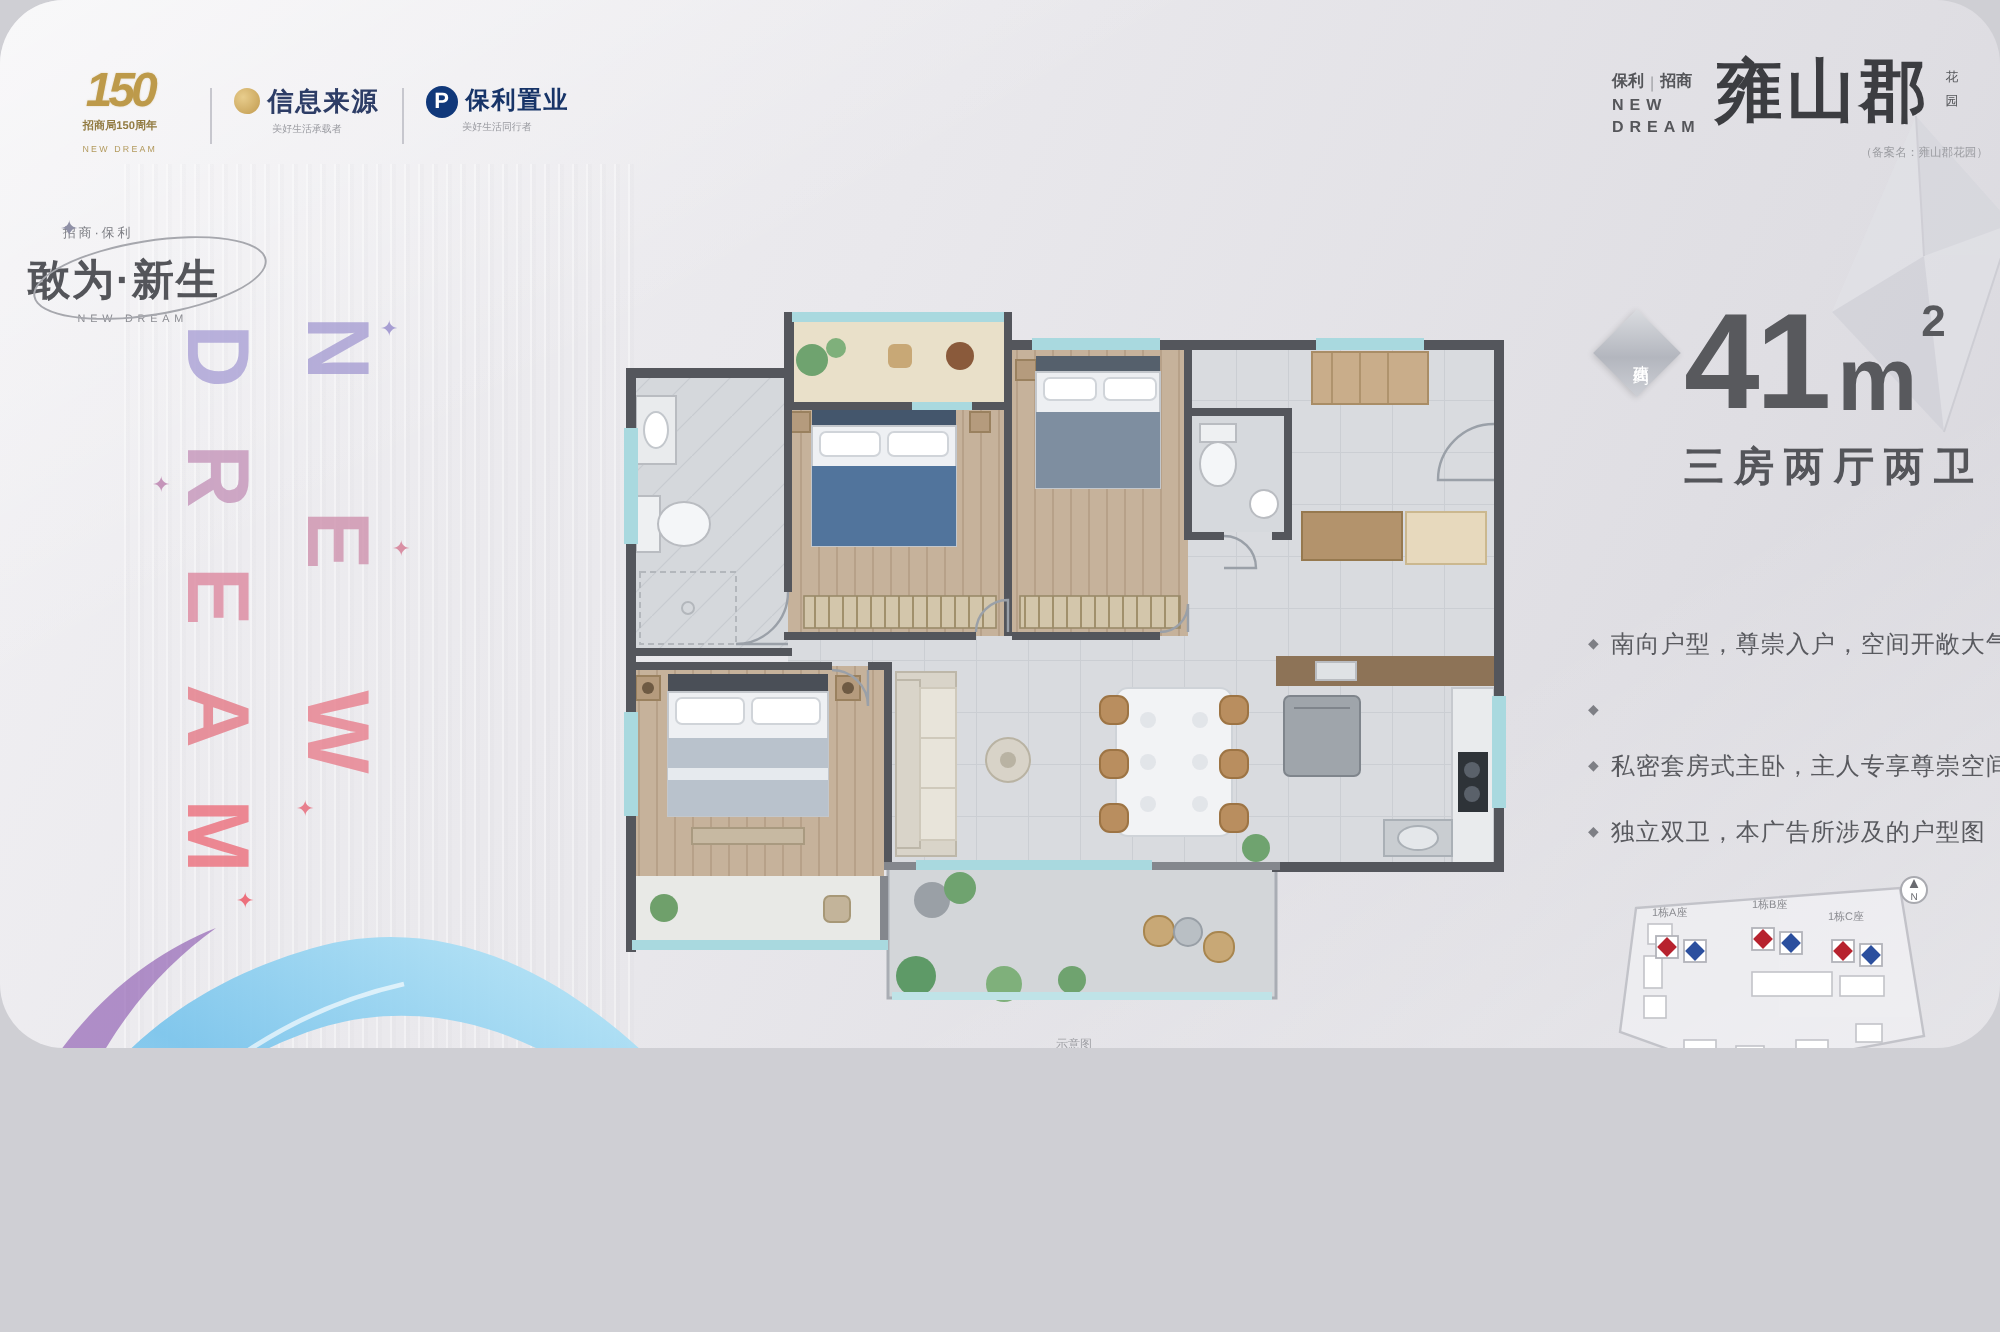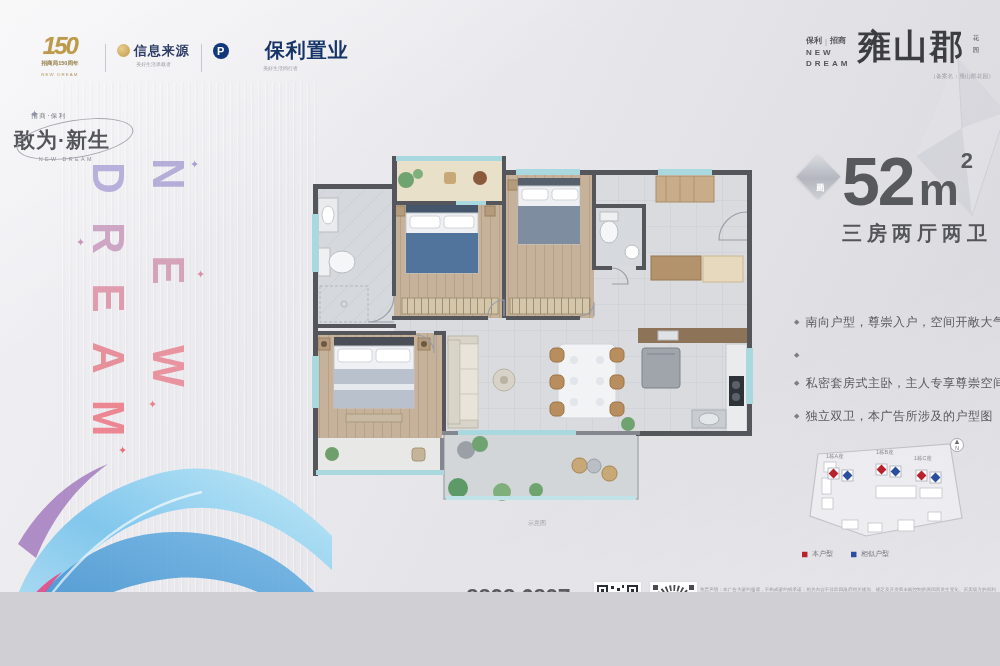--- a/index.html
+++ b/index.html
@@ -1,36 +1,36 @@
 <!DOCTYPE html>
 <html><head>
 <meta charset="utf-8">
 <style>
   html,body{margin:0;padding:0;background:#cfcfd4;}
   *{box-sizing:border-box;font-family:"Liberation Sans",sans-serif;}
-  .poster{position:relative;width:1000px;height:592px;overflow:hidden;
-    background:linear-gradient(115deg,#f1f0f3 0%,#e9e8ec 40%,#dfdee3 78%,#d7d6dc 100%);}
+  .poster{position:relative;width:1000px;height:524px;overflow:hidden;
+    background:linear-gradient(115deg,#f1f0f3 0%,#e9e8ec 40%,#dfdee3 78%,#d7d6dc 100%);border-radius:32px;}
   .sweep{position:absolute;inset:0;background:linear-gradient(150deg,rgba(255,255,255,.55) 0%,rgba(255,255,255,0) 32%,rgba(255,255,255,0) 70%,rgba(255,255,255,.35) 100%);pointer-events:none;}
   .stripes{position:absolute;left:62px;top:82px;width:256px;height:584px;opacity:.5;
     background:repeating-linear-gradient(90deg,rgba(255,255,255,.75) 0 1px,rgba(130,130,140,.06) 1px 3px,rgba(255,255,255,0) 3px 7px);}
   
   .logos{position:absolute;left:26px;top:34px;display:flex;align-items:center;gap:11px;}
   .logo-col{display:flex;flex-direction:column;align-items:center;}
   .logo150-num{font-size:24px;font-weight:700;font-style:italic;color:#bd9a4a;letter-spacing:-2px;line-height:1;
     text-shadow:0 0 1px rgba(189,154,74,.4);}
   .logo150-cap{font-size:9px;font-weight:700;color:#927b42;transform:scale(.62);transform-origin:top center;white-space:nowrap;margin-top:1px;}
   .logo150-sub{font-size:8px;color:#b39a5e;letter-spacing:2px;transform:scale(.55);transform-origin:top center;white-space:nowrap;}
   .vdiv{width:1px;height:28px;background:#c7c7ce;}
   .brandrow{display:flex;align-items:center;gap:4px;}
   .cmsk-ico{width:13px;height:13px;border-radius:50%;background:radial-gradient(circle at 35% 35%,#e8cd8d,#c19a4e);}
   .cmsk-name{font-size:13px;font-weight:700;color:#2d3d66;letter-spacing:1px;}
   .logo-cap{font-size:9px;color:#9a9ba1;transform:scale(.55);transform-origin:top center;white-space:nowrap;margin-top:1px;}
   .poly-ico{width:16px;height:16px;border-radius:50%;background:#10387a;color:#fff;font-size:11px;font-weight:700;
     display:flex;align-items:center;justify-content:center;}
-  .poly-name{font-size:20px;font-weight:700;color:#173468;letter-spacing:1px;margin-left:32px;}
+  .poly-name{font-size:12px;font-weight:700;color:#173468;letter-spacing:1px;}
   
   .badge{position:absolute;left:14px;top:112px;width:124px;text-align:left;color:#55565b;}
   .badge .small{font-size:9px;letter-spacing:2px;color:#7c7d83;transform:scale(.72);transform-origin:top center;white-space:nowrap;}
   .badge .slogan{font-size:21px;font-weight:700;letter-spacing:1px;margin-top:1px;color:#54555a;}
   .badge .en{font-size:9px;letter-spacing:4px;color:#8b8c92;transform:scale(.6);transform-origin:top center;white-space:nowrap;margin-top:2px;}
   .badge .ring{position:absolute;left:2px;top:8px;width:118px;height:38px;border:1px solid #a6a7ad;border-radius:50%;transform:rotate(-9deg);}
   .spark{position:absolute;font-size:11px;pointer-events:none;}
   .vl{display:block;width:52px;text-align:center;font-size:44px;font-weight:700;transform:rotate(90deg);line-height:1;opacity:.8;}
   .col-new{position:absolute;left:142px;top:152px;}
   .col-new .vl{margin-bottom:52px;}
@@ -389,21 +389,21 @@
         <span>（备案名：雍山郡花园）</span>
       </div>
   </div>
 
   <div class="areablk">
     <div class="arearow">
       <div class="dia-wrap">
         <div class="diamond"></div>
         <div class="dia-label">建面约</div>
       </div>
-      <span class="num">52</span>
+      <span class="num">41</span>
       <span class="unit">m</span>
       <span class="sup">2</span>
     </div>
     <div class="layout">三房两厅两卫</div>
   </div>
 
   <div class="points">
     <div class="pt">
       <span class="b">◆</span>
       <span class="t">南向户型，尊崇入户，空间开敞大气</span>

